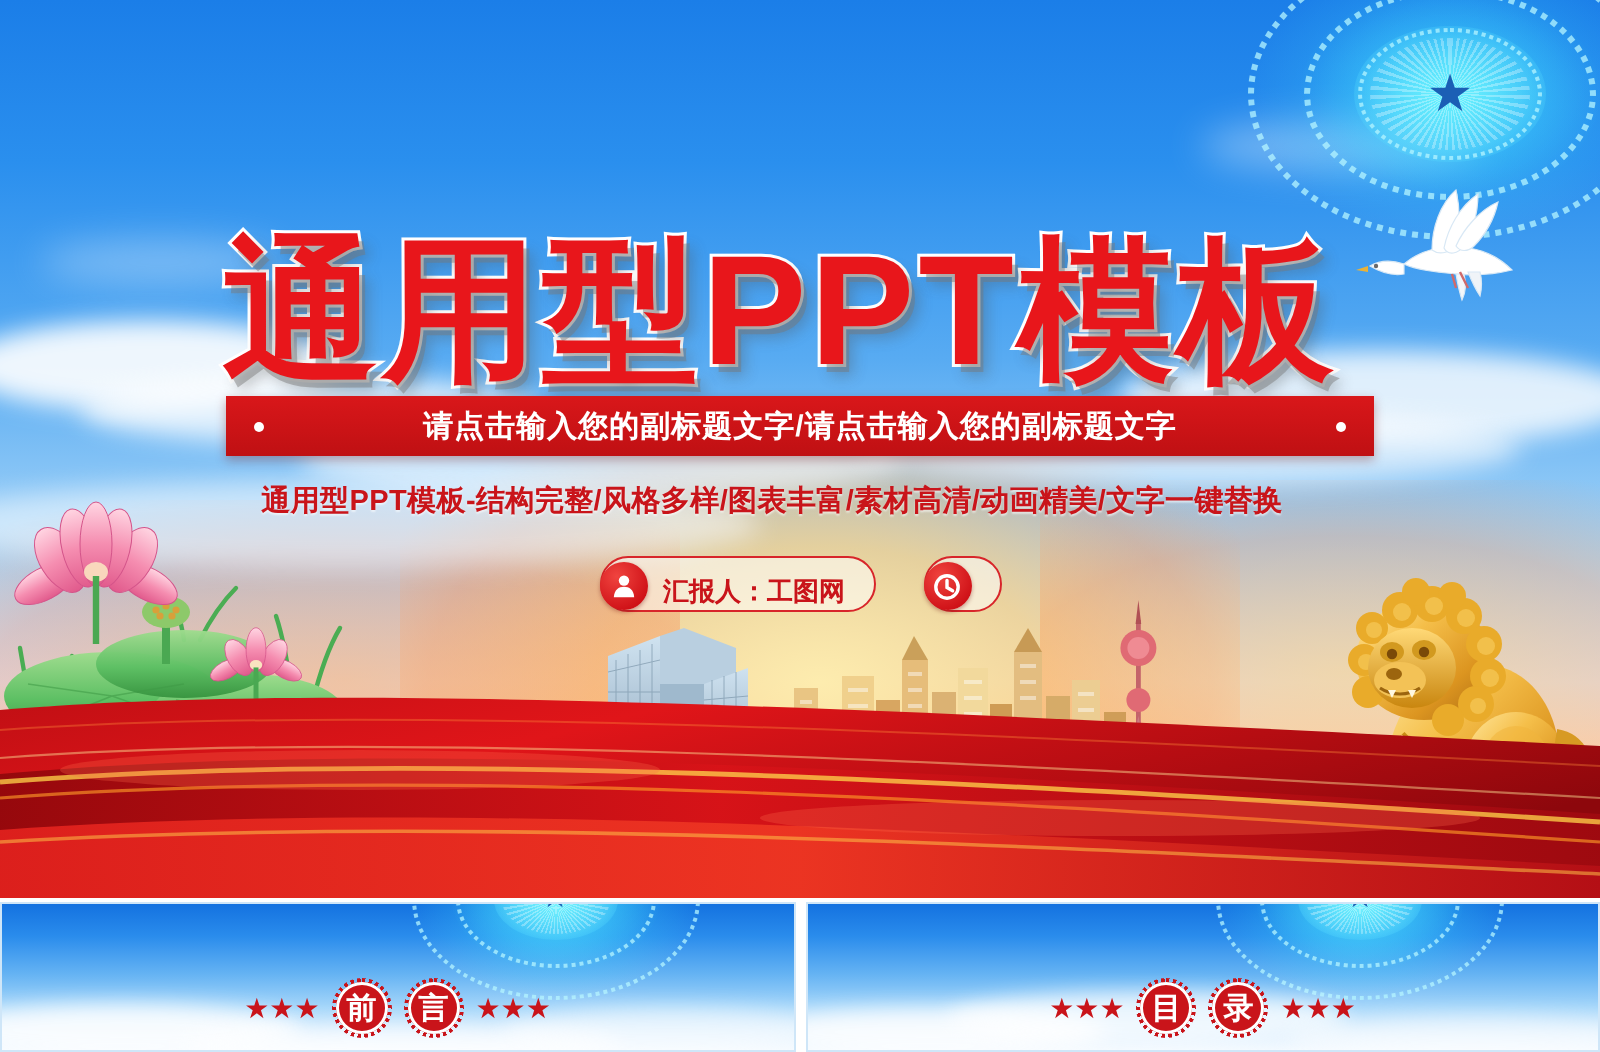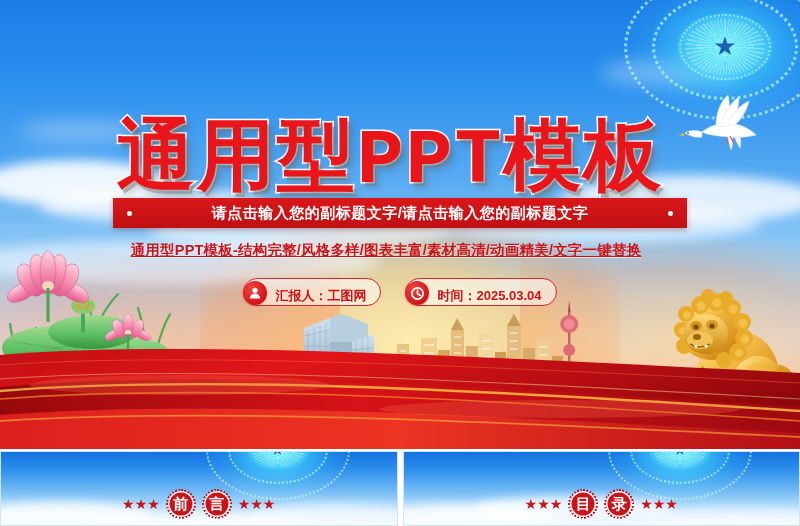--- a/index.html
+++ b/index.html
@@ -65,37 +65,37 @@
 
   
   .lion{position:absolute;left:648px;top:272px;width:152px;height:176px;}
 
   
   .ribbon{position:absolute;left:0;bottom:0;width:800px;height:120px;overflow:hidden;}
 
   
   .title{position:absolute;left:0;top:104px;width:780px;text-align:center;
          font-size:78px;font-weight:700;letter-spacing:2px;color:#e8161b;
-         font-family:Liberation Mono, monospace;
+         font-family:Liberation Sans, sans-serif;
          -webkit-text-stroke:3px #ffffff;paint-order:stroke fill;
          text-shadow:3px 4px 0 rgba(120,120,120,.45), 5px 6px 7px rgba(80,80,80,.3);
          white-space:nowrap;}
 
   .subbar{position:absolute;left:113px;top:198px;width:574px;height:30px;
           background:linear-gradient(#d9171a,#bf1013);
           display:flex;align-items:center;justify-content:space-between;
           padding:0 14px;box-sizing:border-box;
           box-shadow:0 2px 5px rgba(120,20,20,.35);}
   .subbar .dot{width:5px;height:5px;border-radius:50%;background:#fff;flex:0 0 auto;}
   .subbar .txt{flex:1;text-align:center;color:#fff;font-size:15px;font-weight:700;
                letter-spacing:.5px;}
 
   .descline{position:absolute;left:0;top:241px;width:772px;text-align:center;
             color:#c9141a;font-size:14.5px;font-weight:700;letter-spacing:.2px;
-            text-shadow:0 1px 1px rgba(255,255,255,.6);text-decoration:underline;}
+            text-shadow:0 1px 1px rgba(255,255,255,.6);}
 
   .meta{position:absolute;left:0;top:278px;width:800px;display:flex;
         justify-content:center;gap:24px;}
   .pill{display:flex;align-items:flex-end;height:26px;
         border:1.5px solid #d8252a;border-radius:14px;
         background:rgba(255,255,255,.55);padding-right:14px;}
   .pill .badge{width:24px;height:24px;border-radius:50%;
         background:radial-gradient(circle at 35% 30%, #f0443f, #cf1117 75%);
         display:flex;align-items:center;justify-content:center;margin-left:-1px;
         flex:0 0 auto;box-shadow:0 1px 2px rgba(120,20,20,.4);}
@@ -493,21 +493,20 @@
         </span>
         <span class="ptxt">汇报人：工图网</span>
       </div>
       <div class="pill">
         <span class="badge">
           <svg width="15" height="15" viewBox="0 0 15 15">
             <circle cx="7.5" cy="7.5" r="5.6" fill="none" stroke="#fff" stroke-width="1.7"></circle>
             <path d="M7.5 4.2 L7.5 7.8 L10.3 9.4" fill="none" stroke="#fff" stroke-width="1.7" stroke-linecap="round"></path>
           </svg>
         </span>
-        <span class="ptxt">时间：2025.03.04</span>
       </div>
     </div>
 
   </div>
 
   <div class="bottom">
 
     <div class="panel">
       <div class="radial radial-p" style="right:44px;top:-54px;width:150px;height:104px;">
         <div class="ring" style="width:148px;height:102px;background:radial-gradient(ellipse,rgba(60,215,255,.6),rgba(40,170,255,0) 70%);"></div>

